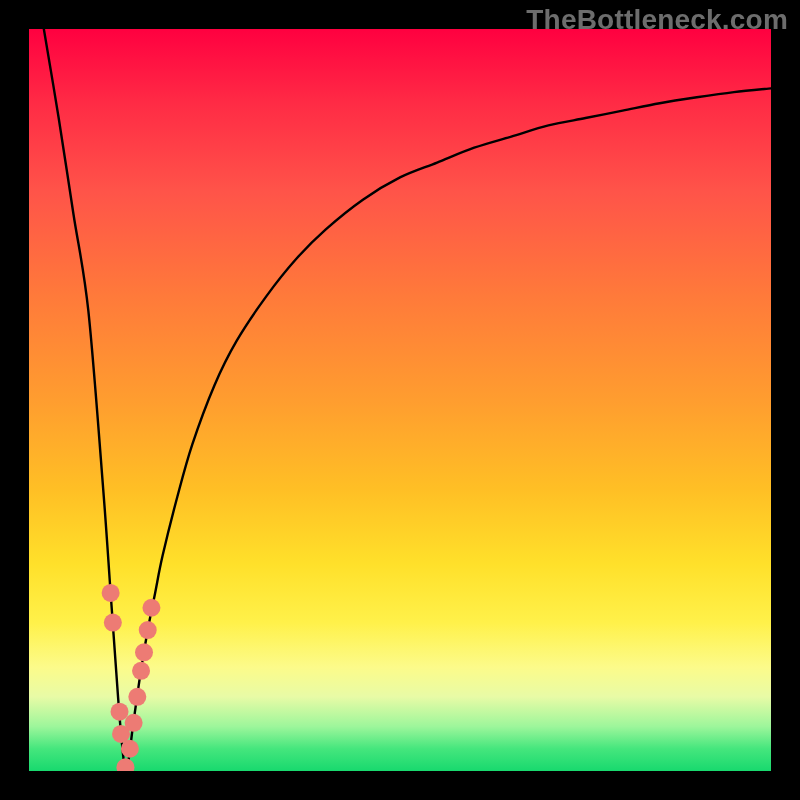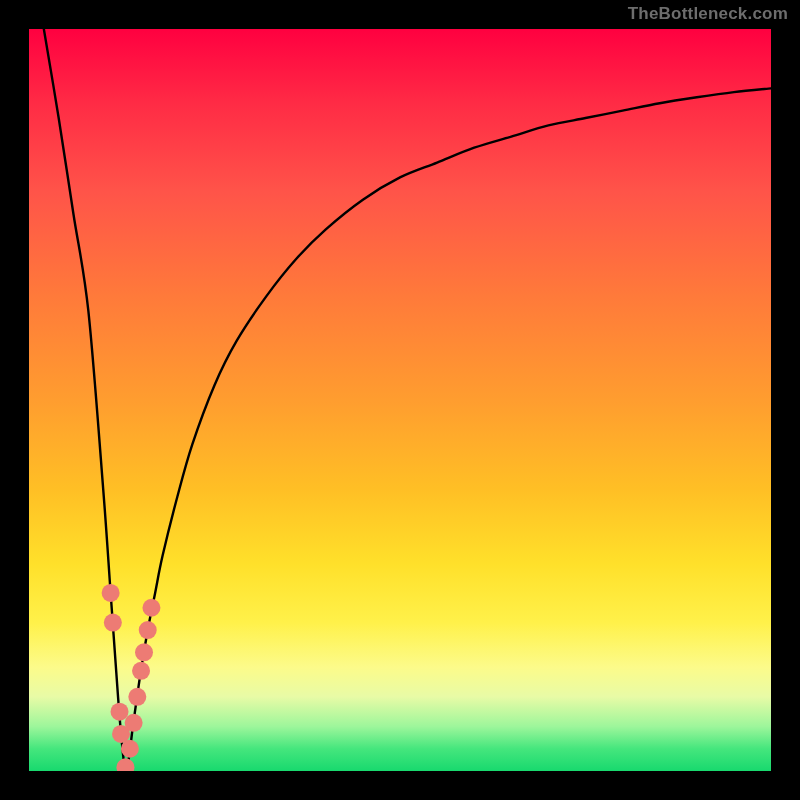--- a/index.html
+++ b/index.html
@@ -36,21 +36,21 @@
       #9df69b 94%,
       #45e67d 97%,
       #18d96e 100%
     );
   }
   .watermark {
     position: absolute;
     top: 4px;
     right: 12px;
     font-family: Arial, Helvetica, sans-serif;
-    font-size: 17px;
+    font-size: 28px;
     font-weight: 600;
     color: #6d6d6d;
     letter-spacing: 0.2px;
     user-select: none;
   }
   svg {
     position: absolute;
     left: 0;
     top: 0;
   }

